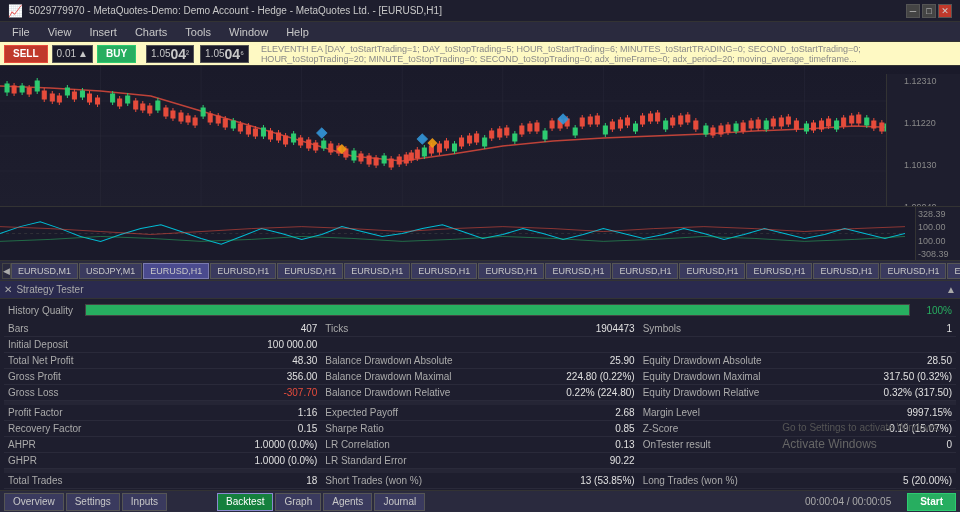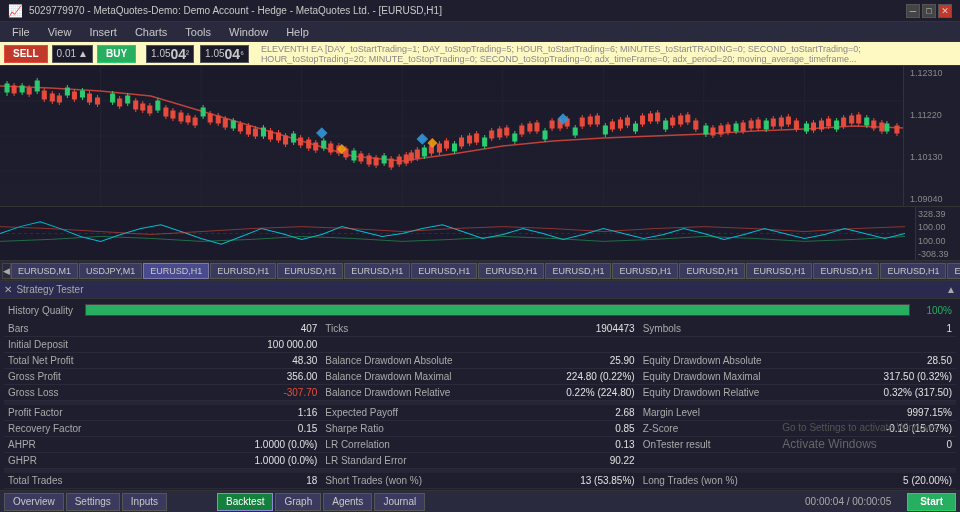--- a/index.html
+++ b/index.html
@@ -88,29 +88,29 @@
       height: 140px;
       background: #1a1a2a;
       position: relative;
       overflow: hidden;
     }
 
     
     .chart-price-scale {
       position: absolute;
       right: 0;
-      top: 0;
-      width: 57px;
+      top: 8px;
+      width: 74px;
       height: 100%;
       background: #1e1e2e;
       border-left: 1px solid #333;
       display: flex;
       flex-direction: column;
       justify-content: space-between;
-      padding: 2px 6px;
+      padding: 2px 17px;
       font-size: 9px;
       color: #888;
     }
 
     
     #chart-svg { width: calc(100% - 55px); height: 100%; }
 
     
     #indicator-chart {
       height: 55px;

